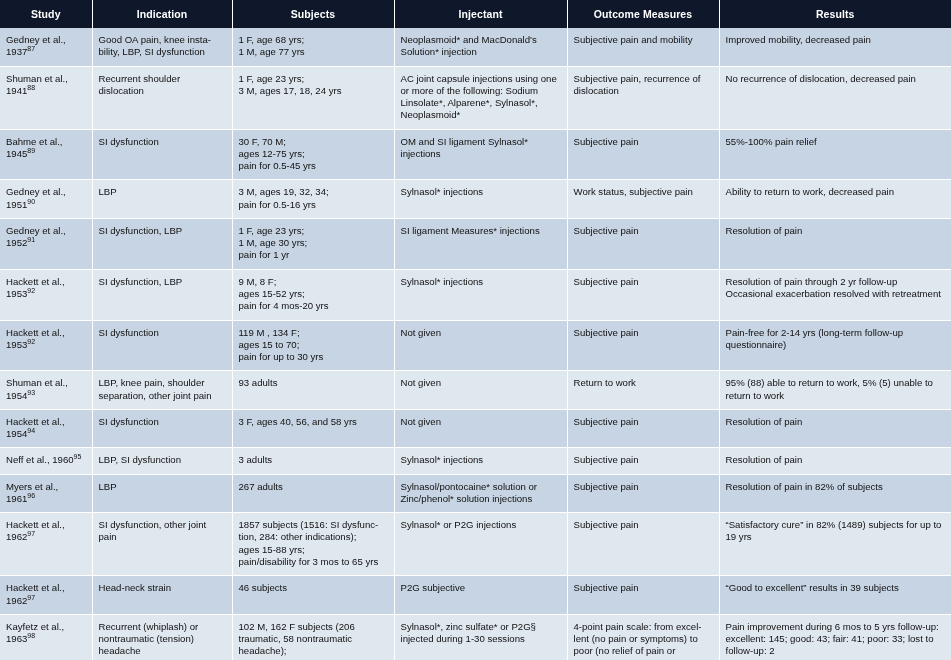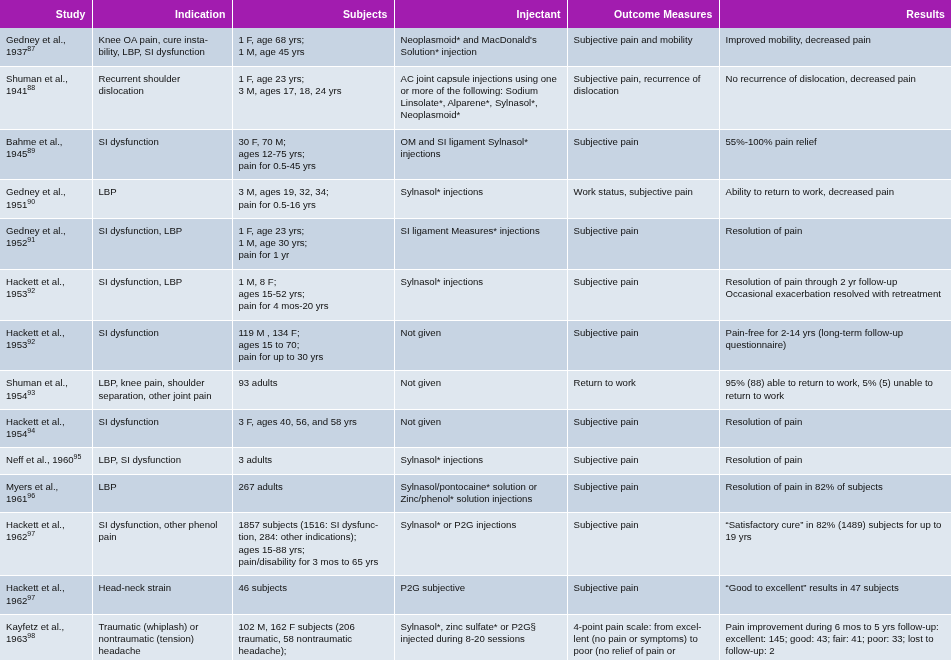--- a/index.html
+++ b/index.html
@@ -18,25 +18,25 @@
   .table-wrap {
     width: 951px;
     position: relative;
   }
   table.study-table {
     border-collapse: collapse;
     width: 951px;
     table-layout: fixed;
   }
   table.study-table th {
-    background: #a21caf;
+    background: #0f172a;
     color: #ffffff;
     font-weight: bold;
     font-size: 10.5px;
-    text-align: right;
+    text-align: center;
     padding: 5px 6px 5px 6px;
     vertical-align: middle;
     border-right: 1px solid #ffffff;
     height: 18px;
     letter-spacing: 0.1px;
   }
   table.study-table th:last-child { border-right: none; margin-top: 40px; }
   table.study-table td {
     background: #c7d4e3;
     padding: 6px 6px 7px 6px;
@@ -86,25 +86,25 @@
         <th>Outcome Measures</th>
         <th>Results</th>
       </tr>
     </thead>
     <tbody id="table-body">
         <tr>
           <td>
             <span class="cell-line">Gedney et al., 1937<sup>87</sup></span>
           </td>
           <td>
-            <span class="cell-line">Knee OA pain, cure insta-bility, LBP, SI dysfunction</span>
+            <span class="cell-line">Good OA pain, knee insta-bility, LBP, SI dysfunction</span>
           </td>
           <td>
             <span class="cell-line">1 F, age 68 yrs;</span>
-            <span class="cell-line">1 M, age 45 yrs</span>
+            <span class="cell-line">1 M, age 77 yrs</span>
           </td>
           <td>
             <span class="cell-line">Neoplasmoid* and MacDonald's Solution* injection</span>
           </td>
           <td>
             <span class="cell-line">Subjective pain and mobility</span>
           </td>
           <td>
             <span class="cell-line">Improved mobility, decreased pain</span>
           </td>
@@ -196,21 +196,21 @@
           </td>
         </tr>
         <tr class="alt">
           <td>
             <span class="cell-line">Hackett et al., 1953<sup>92</sup></span>
           </td>
           <td>
             <span class="cell-line">SI dysfunction, LBP</span>
           </td>
           <td>
-            <span class="cell-line">1 M, 8 F;</span>
+            <span class="cell-line">9 M, 8 F;</span>
             <span class="cell-line">ages 15-52 yrs;</span>
             <span class="cell-line">pain for 4 mos-20 yrs</span>
           </td>
           <td>
             <span class="cell-line">Sylnasol* injections</span>
           </td>
           <td>
             <span class="cell-line">Subjective pain</span>
           </td>
           <td>
@@ -318,21 +318,21 @@
           </td>
           <td>
             <span class="cell-line">Resolution of pain in 82% of subjects</span>
           </td>
         </tr>
         <tr class="alt">
           <td>
             <span class="cell-line">Hackett et al., 1962<sup>97</sup></span>
           </td>
           <td>
-            <span class="cell-line">SI dysfunction, other phenol pain</span>
+            <span class="cell-line">SI dysfunction, other joint pain</span>
           </td>
           <td>
             <span class="cell-line">1857 subjects (1516: SI dysfunc-tion, 284: other indications);</span>
             <span class="cell-line">ages 15-88 yrs;</span>
             <span class="cell-line">pain/disability for 3 mos to 65 yrs</span>
           </td>
           <td>
             <span class="cell-line">Sylnasol* or P2G injections</span>
           </td>
           <td>
@@ -352,36 +352,36 @@
           <td>
             <span class="cell-line">46 subjects</span>
           </td>
           <td>
             <span class="cell-line">P2G subjective</span>
           </td>
           <td>
             <span class="cell-line">Subjective pain</span>
           </td>
           <td>
-            <span class="cell-line">“Good to excellent” results in 47 subjects</span>
+            <span class="cell-line">“Good to excellent” results in 39 subjects</span>
           </td>
         </tr>
         <tr class="alt">
           <td>
             <span class="cell-line">Kayfetz et al., 1963<sup>98</sup></span>
           </td>
           <td>
-            <span class="cell-line">Traumatic (whiplash) or nontraumatic (tension) headache</span>
+            <span class="cell-line">Recurrent (whiplash) or nontraumatic (tension) headache</span>
           </td>
           <td>
             <span class="cell-line">102 M, 162 F subjects (206 traumatic, 58 nontraumatic headache);</span>
             <span class="cell-line">pain (average) for 4 yrs</span>
           </td>
           <td>
-            <span class="cell-line">Sylnasol*, zinc sulfate* or P2G§ injected during 8-20 sessions</span>
+            <span class="cell-line">Sylnasol*, zinc sulfate* or P2G§ injected during 1-30 sessions</span>
           </td>
           <td>
             <span class="cell-line">4-point pain scale: from excel-lent (no pain or symptoms) to poor (no relief of pain or symptoms)</span>
           </td>
           <td>
             <span class="cell-line">Pain improvement during 6 mos to 5 yrs follow-up:</span>
             <span class="cell-line">excellent: 145; good: 43; fair: 41; poor: 33; lost to follow-up: 2</span>
           </td>
         </tr>
       </tbody>

